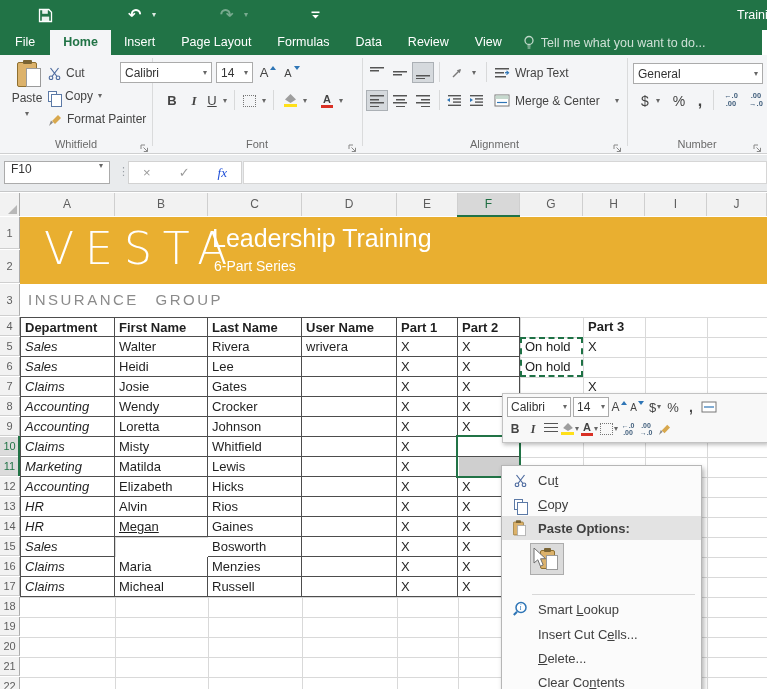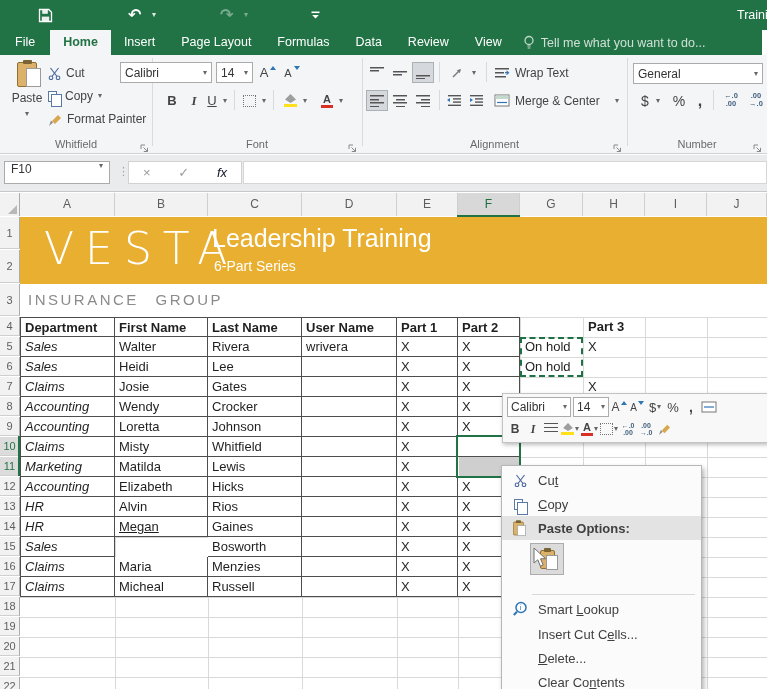--- a/index.html
+++ b/index.html
@@ -74,21 +74,21 @@
 
   
   #formularow{position:absolute;left:0;top:155px;width:767px;height:37px;background:#e9ebed;border-bottom:1px solid #c6c7c8}
   #namebox{position:absolute;left:4px;top:6px;width:106px;height:23px;background:#fff;border:1px solid #ababab;
            font-size:12px;color:#333;display:flex;padding:0 6px}
   #namebox span:first-child{flex:1}
   #fxdots{position:absolute;left:118px;top:10px;color:#9aa0a6;font-size:11px;letter-spacing:0}
   #fxbox{position:absolute;left:128px;top:6px;width:114px;height:23px;background:#fff;border:1px solid #d2d2d2;
          display:flex;align-items:center;justify-content:space-around}
   .fxbtn{color:#9a9a9a;font-size:13px;line-height:1}
-  .fxit{font-family:Liberation Sans, sans-serif;font-style:italic;color:#0f172a;font-size:13px}
+  .fxit{font-family:Liberation Serif, serif;font-style:italic;color:#1d4ed8;font-size:13px}
   #formulafield{position:absolute;left:243px;top:6px;width:524px;height:23px;background:#fff;border:1px solid #d6d6d6}
 
   
   #sheet{position:absolute;left:0;top:192px;width:767px;height:497px;background:#fff;overflow:hidden}
   #chbase{position:absolute;left:0;top:1px;right:0;height:23px;background:#f2f2f2;border-bottom:1px solid #9fa0a2}
   #selall{position:absolute;left:0;top:1px;width:20px;height:23px;background:#f2f2f2;border-right:1px solid #ababab}
   #selall::after{content:"";position:absolute;right:2px;bottom:2px;width:0;height:0;
                  border-left:9px solid transparent;border-bottom:9px solid #b8b8b8}
   .colh{position:absolute;top:1px;height:23px;line-height:23px;text-align:center;font-size:12px;color:#5e5e5e;
         background:#f2f2f2;border-right:1px solid #cfcfcf}

